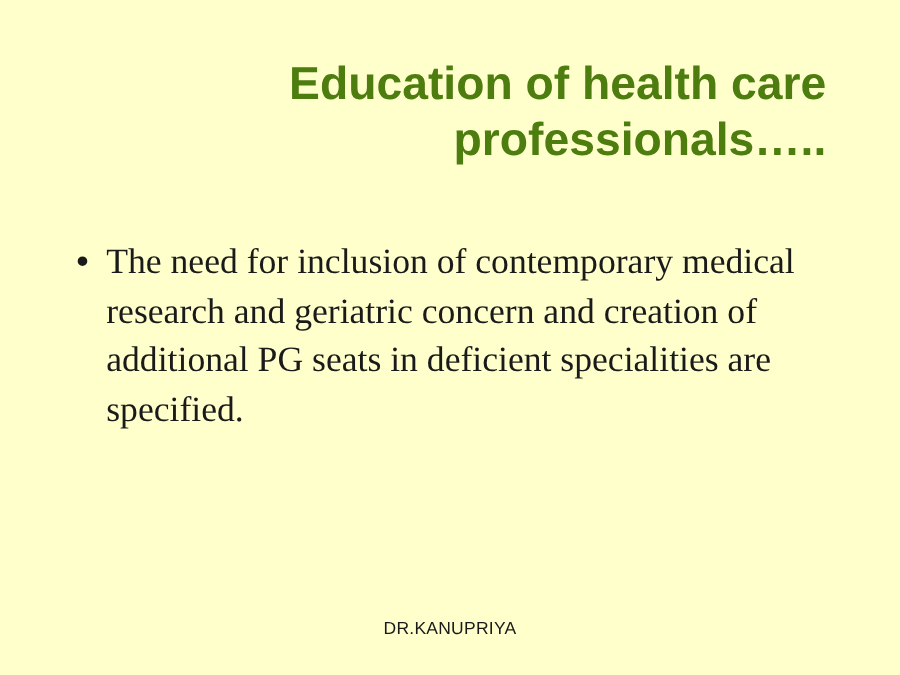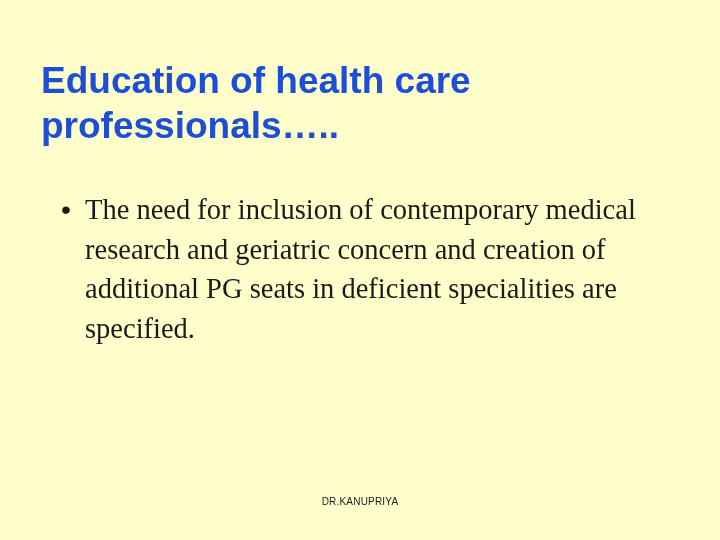--- a/index.html
+++ b/index.html
@@ -18,29 +18,29 @@
     width: 720px;
     height: 540px;
     background: #ffffcc;
     box-sizing: border-box;
   }
 
   
   #slide-title {
     position: absolute;
     left: 41px;
-    top: 33px;
+    top: 19px;
     width: 620px;
-    color: #1d4ed8;
+    color: #4d7c0f;
     font-size: 37px;
     font-weight: bold;
     line-height: 45px;
     letter-spacing: 0px;
     white-space: pre-line;
-    text-align: left;
+    text-align: right;
   }
 
   
   #body-list {
     position: absolute;
     left: 56px;
     top: 190px;
     width: 610px;
     margin: 0;
     padding: 0;
@@ -70,21 +70,21 @@
   }
 
   
   #slide-footer {
     position: absolute;
     left: 0;
     right: 0;
     top: 494px;
     text-align: center;
     color: #1a1a1a;
-    font-size: 10px;
+    font-size: 14px;
     line-height: 16px;
     letter-spacing: 0.2px;
   }
 </style>
 </head>
 <body>
 
 <div id="slide">
 
   <h1 id="slide-title">Education of health care professionals…..</h1>

